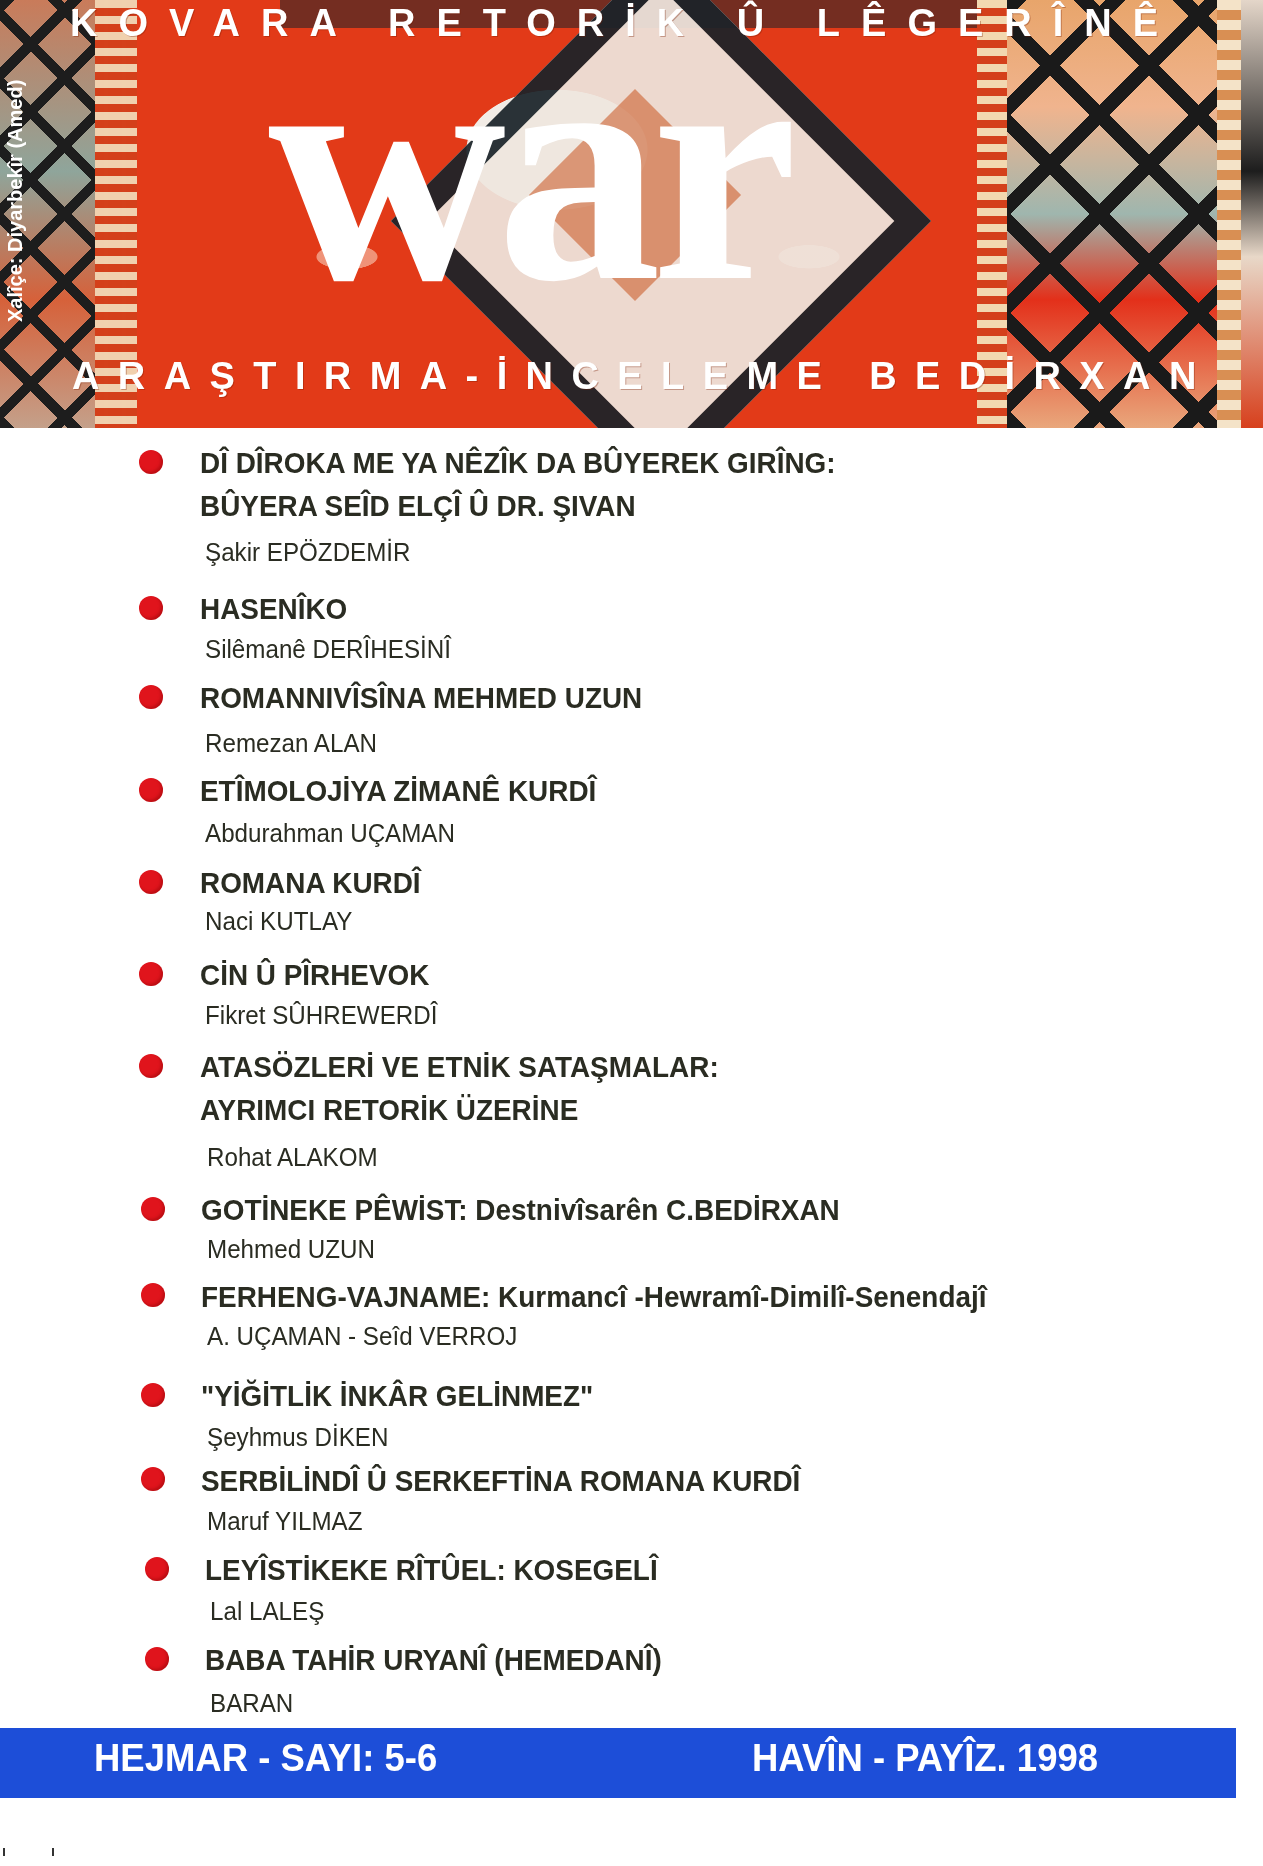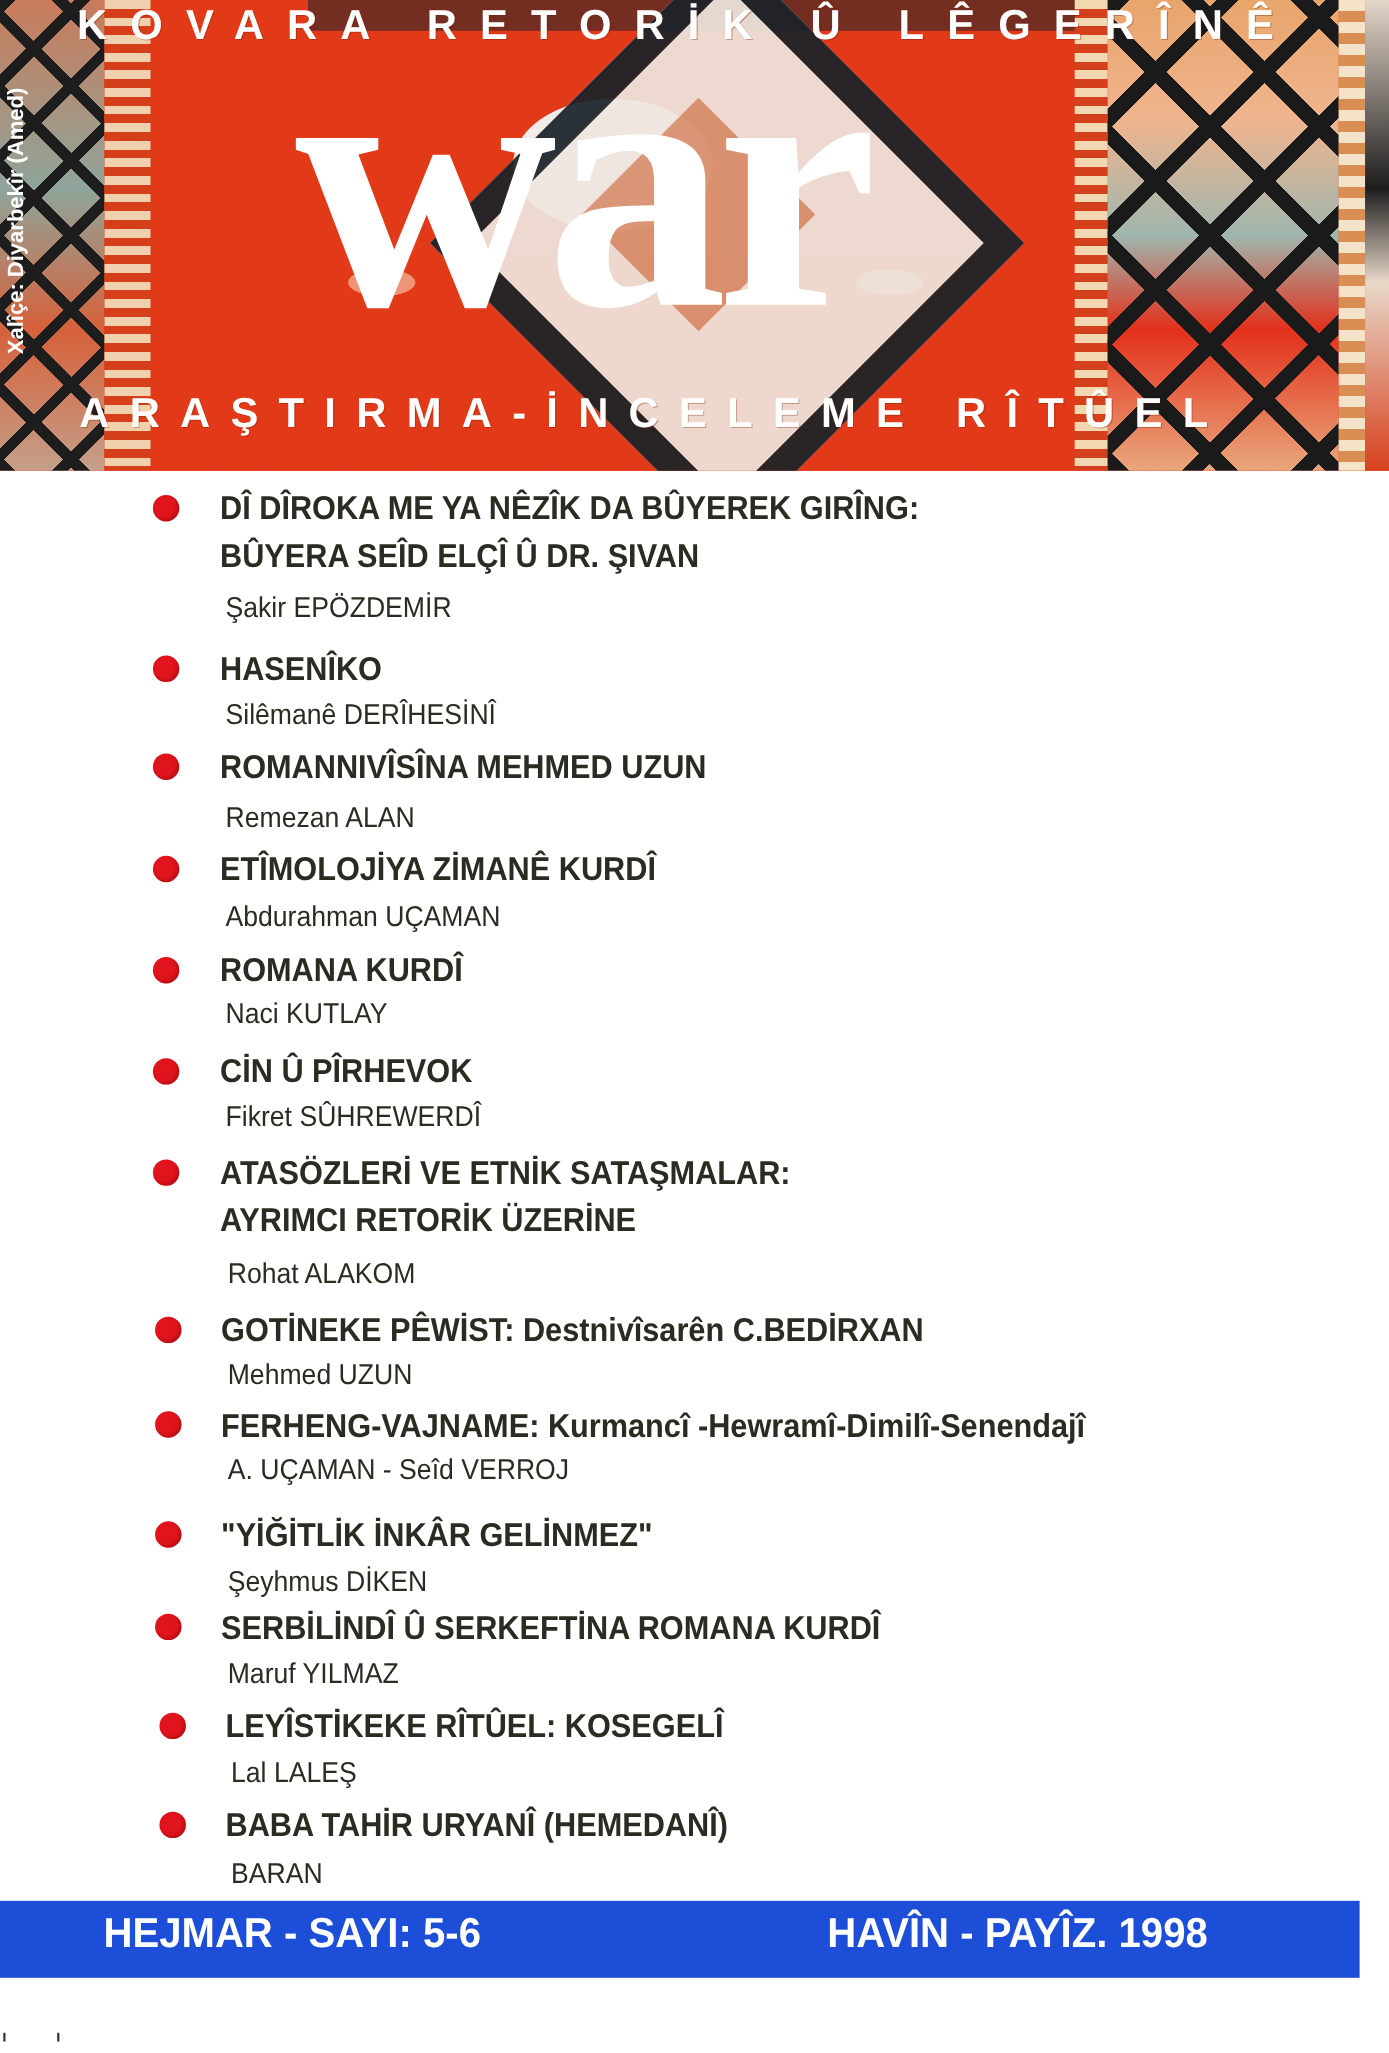--- a/index.html
+++ b/index.html
@@ -80,21 +80,21 @@
   <div class="medallion"></div>
   <div class="medallion-inner"></div>
   <div class="carpet-band border-right"></div>
   <div class="carpet-band band-right"></div>
   <div class="carpet-band border-right2"></div>
   <div class="carpet-band band-far"></div>
 
   <div class="banner-top-text">KOVARA RETORİK Û LÊGERÎNÊ</div>
   <div class="logo">war</div>
   <div class="photo-credit">Xalîçe: Diyarbekîr (Amed)</div>
-  <div class="banner-bottom-text">ARAŞTIRMA-İNCELEME RÎTÛEL</div>
+  <div class="banner-bottom-text">ARAŞTIRMA-İNCELEME BEDİRXAN</div>
 </div>
 
 <div class="toc">
 
   <div class="entry">
     <div class="bullet" style="left:139px;top:450px;"></div>
     <div class="title" style="left:200px;top:441px;">DÎ DÎROKA ME YA NÊZÎK DA BÛYEREK GIRÎNG:</div>
     <div class="title" style="left:200px;top:484px;">BÛYERA SEÎD ELÇÎ Û DR. ŞIVAN</div>
     <div class="author" style="left:205px;top:537px;">Şakir EPÖZDEMİR</div>
   </div>

